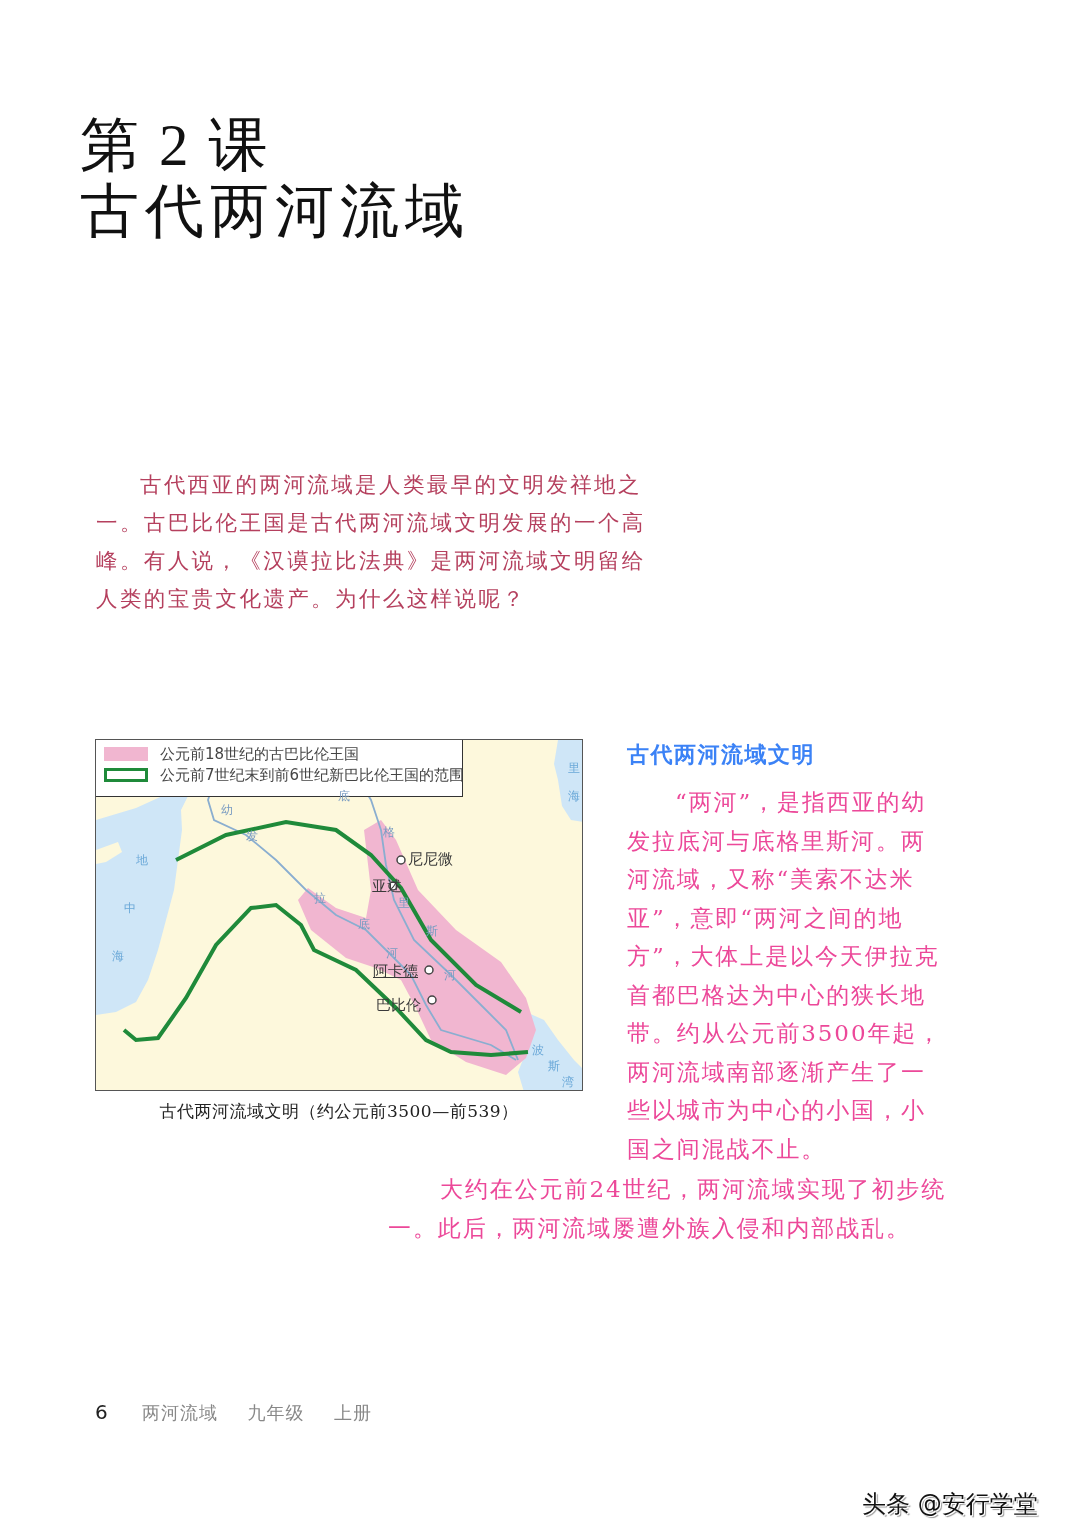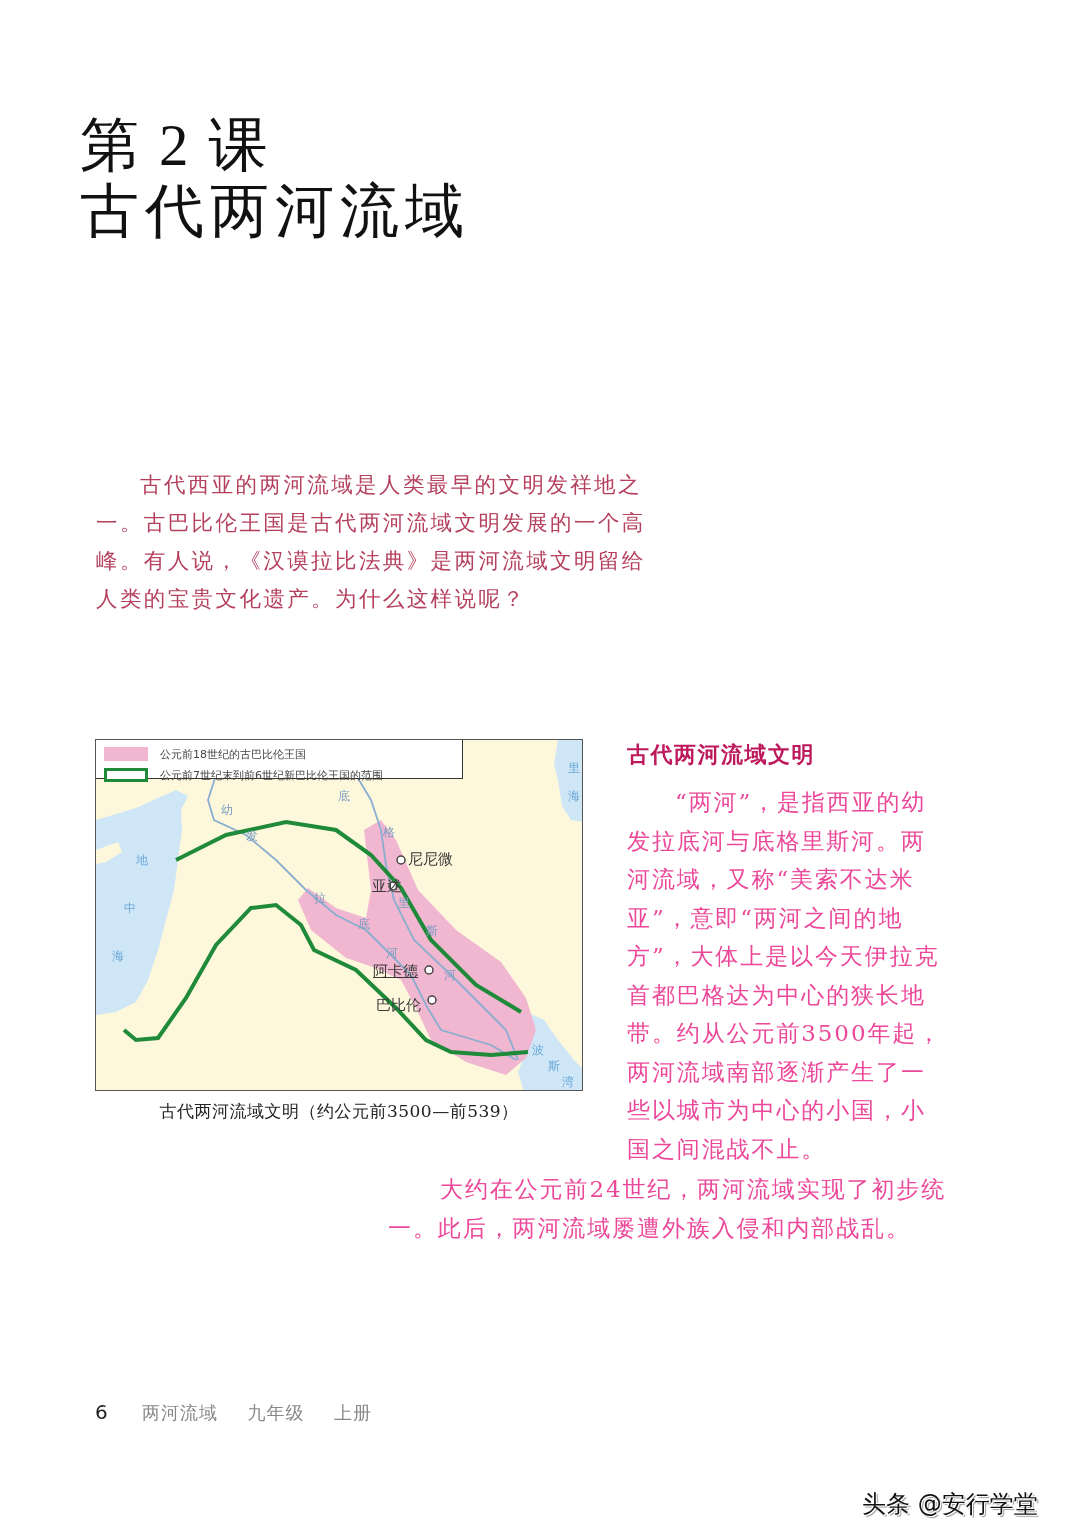--- a/index.html
+++ b/index.html
@@ -18,39 +18,39 @@
       left: 96px; top: 466px; width: 560px; color: #b5405e; font-size: 21.5px; line-height: 38px;
       letter-spacing: 2.4px; font-family: "DejaVu Serif", "Liberation Serif", serif;
     }
     .intro p { margin: 0; text-indent: 44px; }
     .map-wrap {
       left: 95px; top: 739px; width: 488px; height: 352px; border: 1.5px solid #555;
       background: #fdf8dc; overflow: hidden; box-sizing: border-box;
     }
     .map-wrap svg { position: absolute; left: 0; top: 0; }
     .legend {
-      position: absolute; left: -1px; top: -1px; width: 368px; height: 40px; background: #fff;
+      position: absolute; left: -1px; top: -1px; width: 368px; height: 58px; background: #fff;
       border: 1.5px solid #333; box-sizing: border-box; font-family: "DejaVu Sans", sans-serif;
-      font-size: 11px; color: #444;
+      font-size: 15px; color: #444;
     }
     .legend-row { position: absolute; left: 8px; height: 20px; display: flex; align-items: center; white-space: nowrap; }
     .legend-row.r1 { top: 4px; }
     .legend-row.r2 { top: 25px; }
     .swatch-pink { width: 44px; height: 14px; background: #f1b6d0; margin-right: 12px; }
     .swatch-green { width: 40px; height: 12px; border: 3px solid #1f8a3a; box-sizing: content-box; width: 38px; height: 8px; margin-right: 12px; background:#fff; }
     .map-label { position: absolute; font-family: "DejaVu Sans", sans-serif; font-size: 15px; color: #3a3a3a; white-space: nowrap; }
     .water-label { position: absolute; font-family: "DejaVu Sans", sans-serif; font-size: 12px; color: #6aa8d8; }
     .river-label { position: absolute; font-family: "DejaVu Sans", sans-serif; font-size: 12px; color: #7a9cc2; }
     .caption {
       left: 95px; top: 1100px; width: 488px; text-align: center; font-size: 17px; color: #222;
       font-family: "DejaVu Serif", "Liberation Serif", serif; letter-spacing: 0.5px;
     }
     .section-heading {
       left: 627px; top: 740px; font-family: Liberation Sans, sans-serif; font-weight: bold;
-      font-size: 22px; letter-spacing: 1.5px; color: #be185d;
+      font-size: 22px; letter-spacing: 1.5px; color: #3b82f6;
     }
     .body-text {
       font-size: 23px; line-height: 38.5px; color: #ec4899; font-family: "DejaVu Serif", "Liberation Serif", serif;
       letter-spacing: 1.9px;
     }
     .para1 { left: 627px; top: 783px; width: 320px; }
     .para1 p, .para2 p { margin: 0; }
     .para1 .indent { text-indent: 48px; }
     .para2 { left: 388px; top: 1170px; width: 560px; }
     .para2 .indent { text-indent: 52px; }

